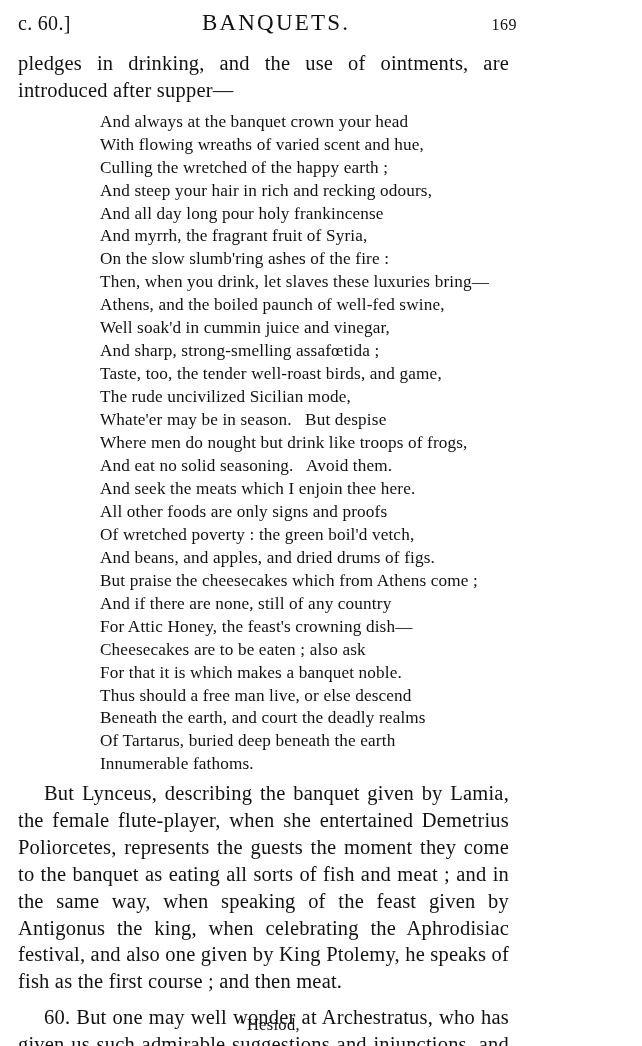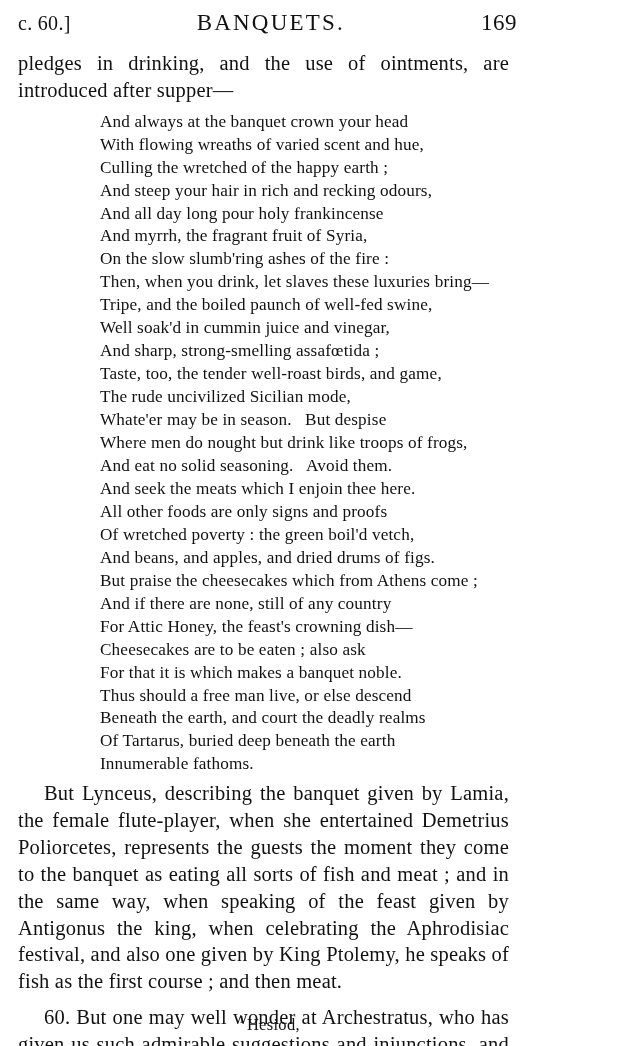--- a/index.html
+++ b/index.html
@@ -37,21 +37,21 @@
     white-space: nowrap;
   }
   .header .title {
     font-size: 23px;
     letter-spacing: 2.2px;
     text-align: center;
     flex: 1;
     margin-left: -10px;
   }
   .header .folio {
-    font-size: 23px;
+    font-size: 16px;
     letter-spacing: 0.5px;
     white-space: nowrap;
   }
 
   
   .prose {
     font-size: 20.5px;
     line-height: 1.31;
     text-align: justify;
     text-justify: inter-word;
@@ -117,21 +117,21 @@
 
   <div class="verse">
     <div>And always at the banquet crown your head</div>
     <div>With flowing wreaths of varied scent and hue,</div>
     <div>Culling the wretched of the happy earth ;</div>
     <div>And steep your hair in rich and recking odours,</div>
     <div>And all day long pour holy frankincense</div>
     <div>And myrrh, the fragrant fruit of Syria,</div>
     <div>On the slow slumb'ring ashes of the fire :</div>
     <div>Then, when you drink, let slaves these luxuries bring—</div>
-    <div>Tripe, and the boiled paunch of well-fed swine,</div>
+    <div>Athens, and the boiled paunch of well-fed swine,</div>
     <div>Well soak'd in cummin juice and vinegar,</div>
     <div>And sharp, strong-smelling assafœtida ;</div>
     <div>Taste, too, the tender well-roast birds, and game,</div>
     <div>The rude uncivilized Sicilian mode,</div>
     <div>Whate'er may be in season.   But despise</div>
     <div>Where men do nought but drink like troops of frogs,</div>
     <div>And eat no solid seasoning.   Avoid them.</div>
     <div>And seek the meats which I enjoin thee here.</div>
     <div>All other foods are only signs and proofs</div>
     <div>Of wretched poverty : the green boil'd vetch,</div>

